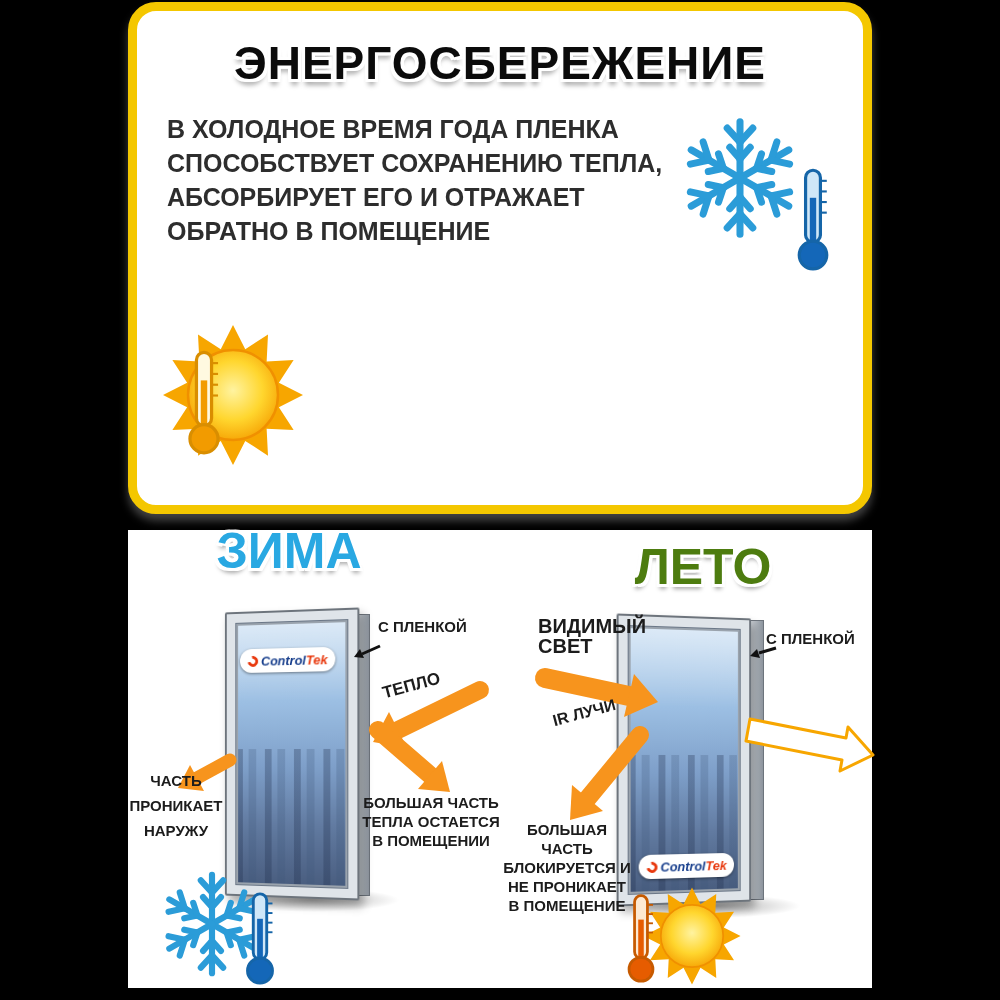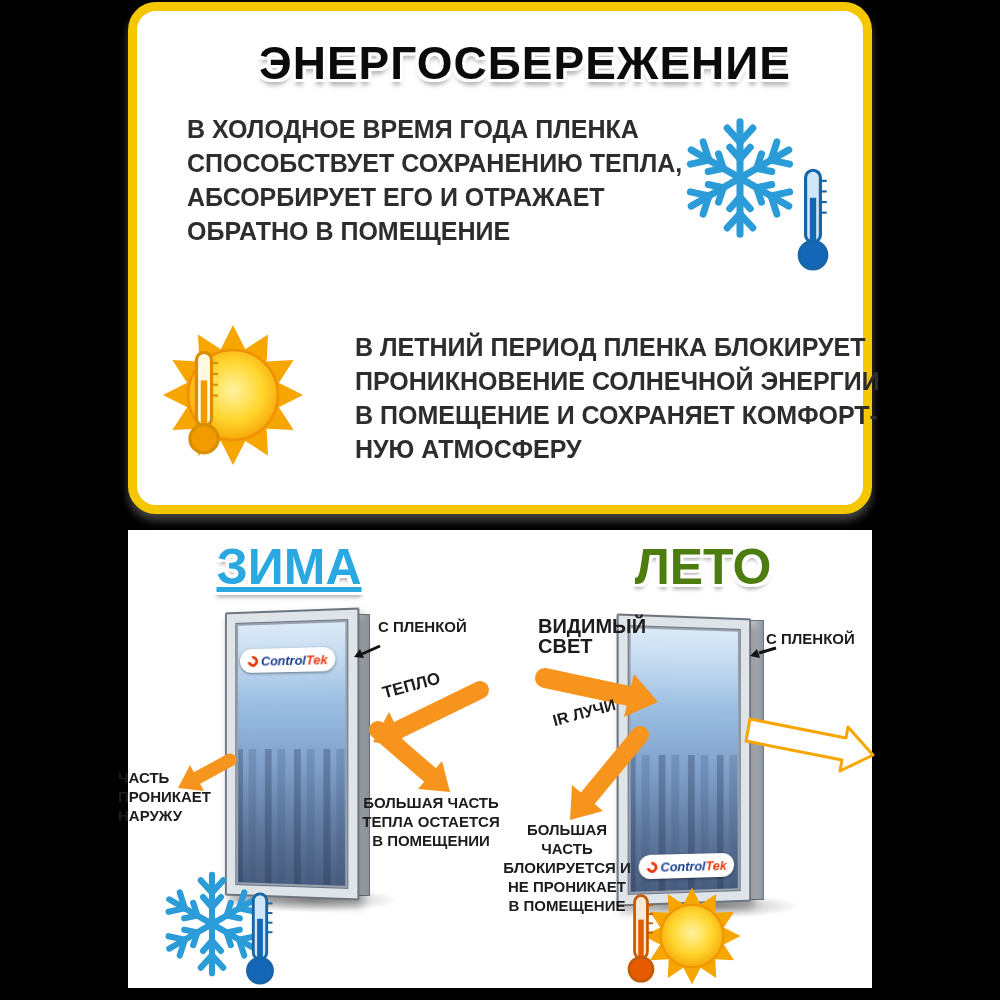--- a/index.html
+++ b/index.html
@@ -7,32 +7,32 @@
   .canvas { position:relative; width:1000px; height:1000px; background:#000; overflow:hidden; margin:0 auto; }
 
   
   .card { position:absolute; left:128px; top:2px; width:744px; height:512px;
           background:#fff; border:9px solid #F4C700; border-radius:28px;
           box-shadow:0 7px 9px rgba(120,120,120,.55); }
   .main-title { position:absolute; left:137px; top:36px; width:726px; text-align:center;
           font-size:46px; font-weight:800; letter-spacing:1px; color:#0b0b0b;
           text-shadow:-3px -3px 0 #fff,3px -3px 0 #fff,-3px 3px 0 #fff,3px 3px 0 #fff,
                       -3px 0 0 #fff,3px 0 0 #fff,0 -3px 0 #fff,0 3px 0 #fff,
-                      0 6px 5px rgba(0,0,0,.35);margin-left:25px; }
+                      0 6px 5px rgba(0,0,0,.35); }
   .desc { position:absolute; font-size:25px; font-weight:700; line-height:34px;
-          color:#2d2d2d; white-space:pre-line;margin-left:20px; }
+          color:#2d2d2d; white-space:pre-line; }
   .desc.winter { left:167px; top:112px; width:530px; }
   .desc.summer { left:335px; top:330px; width:530px; }
 
   
   .panel { position:absolute; left:128px; top:530px; width:744px; height:458px; background:#fff; }
   .season-title { position:absolute; width:190px; text-align:center; font-size:50px; font-weight:800;
           text-shadow:-3px -3px 0 #fff,3px -3px 0 #fff,-3px 3px 0 #fff,3px 3px 0 #fff,
                       0 5px 4px rgba(0,0,0,.35); }
-  .season-title.winter { left:194px; top:538px; color:#29A8E2;text-decoration:underline; }
+  .season-title.winter { left:194px; top:522px; color:#29A8E2; }
   .season-title.summer { left:608px; top:538px; color:#4d7c0f; }
 
   
   .jamb { position:absolute; width:16px; background:linear-gradient(90deg,#d7dce1,#8d959e);
           border:1px solid #6d747c; z-index:1; }
   .jamb.winter { left:354px; top:614px; height:282px; }
   .jamb.summer { left:748px; top:620px; height:280px; }
   .window { position:absolute; width:138px; height:288px; background:#dfe4e9;
           border:2px solid #6d747c; border-radius:2px; padding:9px; z-index:2;
           box-shadow:4px 6px 10px rgba(0,0,0,.3); }
@@ -58,21 +58,21 @@
   .ctk .swoosh { width:11px; height:11px; border:3px solid #E8380D; border-left-color:transparent;
          border-radius:50%; transform:rotate(35deg); flex:0 0 auto; }
   .ctk .c1 { color:#173E8C; } .ctk .c2 { color:#E8380D; }
   .ctk.winter-pos { left:4px; top:26px; }
   .ctk.summer-pos { left:10px; bottom:14px; }
 
   
   .lbl { position:absolute; color:#1c1c1c; font-weight:800; z-index:4; white-space:pre-line; }
   .lbl.film-w   { left:378px; top:618px; font-size:15px; }
   .lbl.heat     { left:382px; top:676px; font-size:17px; transform:rotate(-15deg); }
-  .lbl.escape   { left:118px; top:768px; width:116px; text-align:left; font-size:15px; line-height:19px; }
+  .lbl.escape   { left:118px; top:768px; width:116px; text-align:center; font-size:15px; line-height:25px; }
   .lbl.retained { left:362px; top:793px; width:138px; text-align:center; font-size:15px; line-height:19px; }
   .lbl.vis      { left:538px; top:616px; font-size:20px; line-height:20px; }
   .lbl.ir       { left:552px; top:704px; font-size:16px; transform:rotate(-15deg); }
   .lbl.film-s   { left:766px; top:630px; font-size:15px; }
   .lbl.blocked  { left:500px; top:820px; width:134px; text-align:center; font-size:15px; line-height:19px; }
 
   .arrows { position:absolute; left:0; top:0; width:1000px; height:1000px; z-index:3; pointer-events:none; }
   .icon { position:absolute; z-index:4; }
 </style>
 </head>
@@ -135,24 +135,20 @@
   <svg class="icon" style="left:790px;top:166px;width:46px;height:106px;--tube:#CFE7F8;--stroke:#1565A8;--liquid:#1467B8">
       <use href="#thermo"></use>
     </svg>
 
   <svg class="icon" style="left:158px;top:320px;width:150px;height:150px">
       <use href="#sun"></use>
     </svg>
   <svg class="icon" style="left:182px;top:348px;width:44px;height:108px;--tube:#FFF9E0;--stroke:#D98E00;--liquid:#F29B00">
       <use href="#thermo"></use>
     </svg>
-  <div class="desc summer">В ЛЕТНИЙ ПЕРИОД ПЛЕНКА БЛОКИРУЕТ
-ПРОНИКНОВЕНИЕ СОЛНЕЧНОЙ ЭНЕРГИИ
-В ПОМЕЩЕНИЕ И СОХРАНЯЕТ КОМФОРТ-
-НУЮ АТМОСФЕРУ</div>
 
   <div class="panel"></div>
   <div class="season-title winter">ЗИМА</div>
   <div class="season-title summer">ЛЕТО</div>
 
   <div class="win-shadow winter"></div>
   <div class="jamb winter"></div>
   <div class="window winter">
     <div class="glass">
       <div class="ctk winter-pos">

